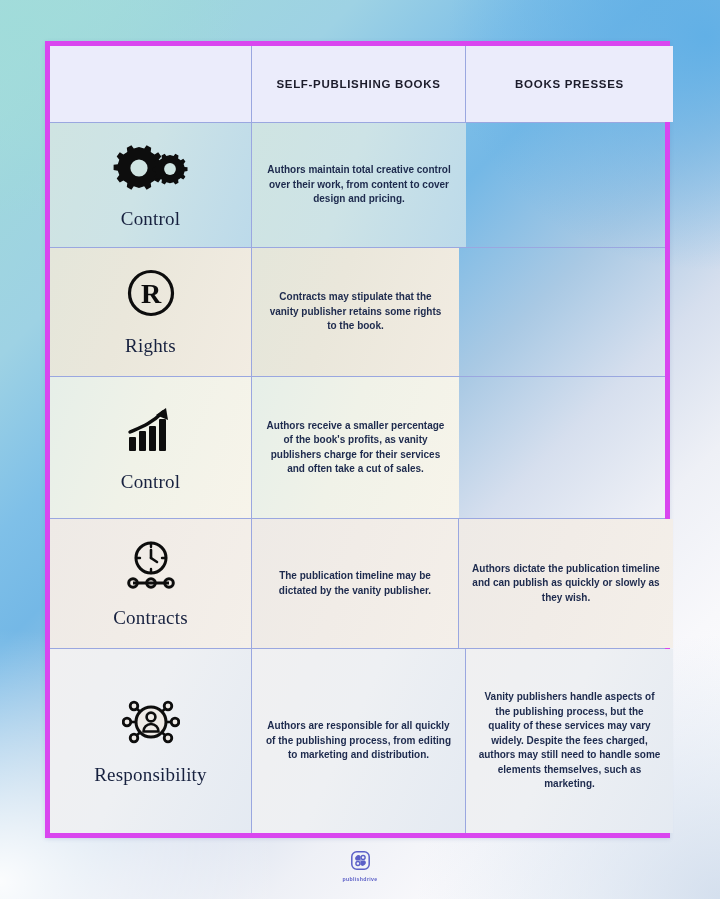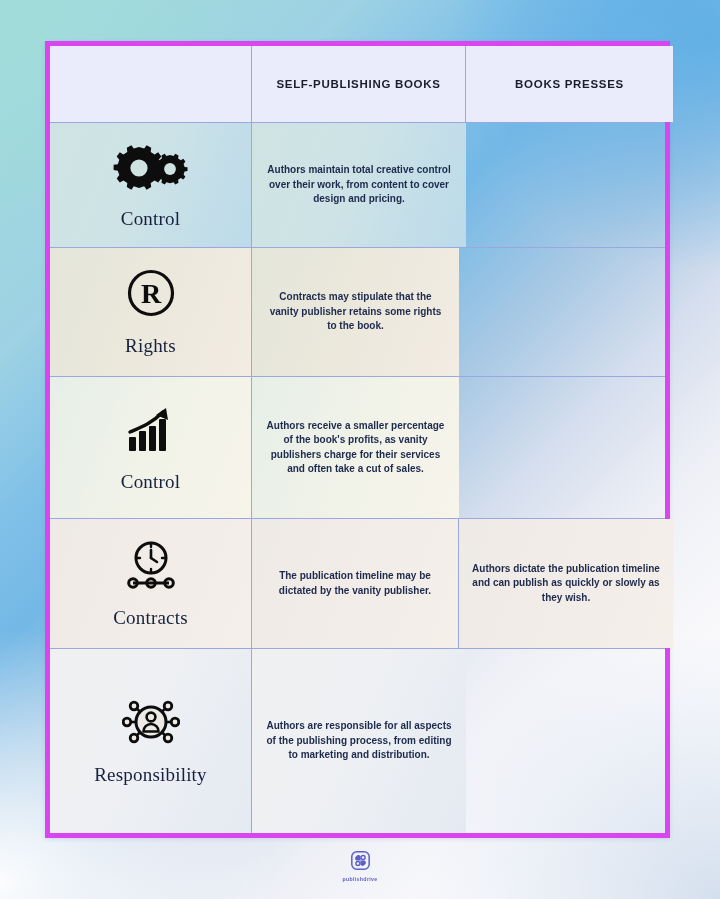--- a/index.html
+++ b/index.html
@@ -282,21 +282,24 @@
             <circle cx="5" cy="29" r="3.8"></circle>
             <circle cx="53" cy="29" r="3.8"></circle>
             <circle cx="12" cy="45" r="3.8"></circle>
             <circle cx="46" cy="45" r="3.8"></circle>
           </g>
         </svg>
       </span>
       <span class="row-label">Responsibility</span>
     </div>
     <div class="cell c-self">
-      <span class="body-text">Authors are responsible for all aspects of the publishing process, from editing to marketing and distribution.</span>
+      <span class="body-text">Authors are responsible for all quickly of the publishing process, from editing to marketing and distribution.</span>
+    </div>
+    <div class="cell c-van">
+      <span class="body-text">Vanity publishers handle aspects of the publishing process, but the quality of these services may vary widely. Despite the fees charged, authors may still need to handle some elements themselves, such as marketing.</span>
     </div>
   </div>
 
 </div>
 
 <div id="footer">
   <span id="footer-mark">
     <svg width="19" height="19" viewBox="0 0 19 19">
       <rect x="0.8" y="0.8" width="17.4" height="17.4" rx="5" fill="none" stroke="#5b5fc7" stroke-width="1.5"></rect>
       <path d="M5.2 5.2 a3.1 3.1 0 0 1 4.4 0 l0 4.4 -4.4 0 a3.1 3.1 0 0 1 0-4.4 z" fill="#5b5fc7"></path>

